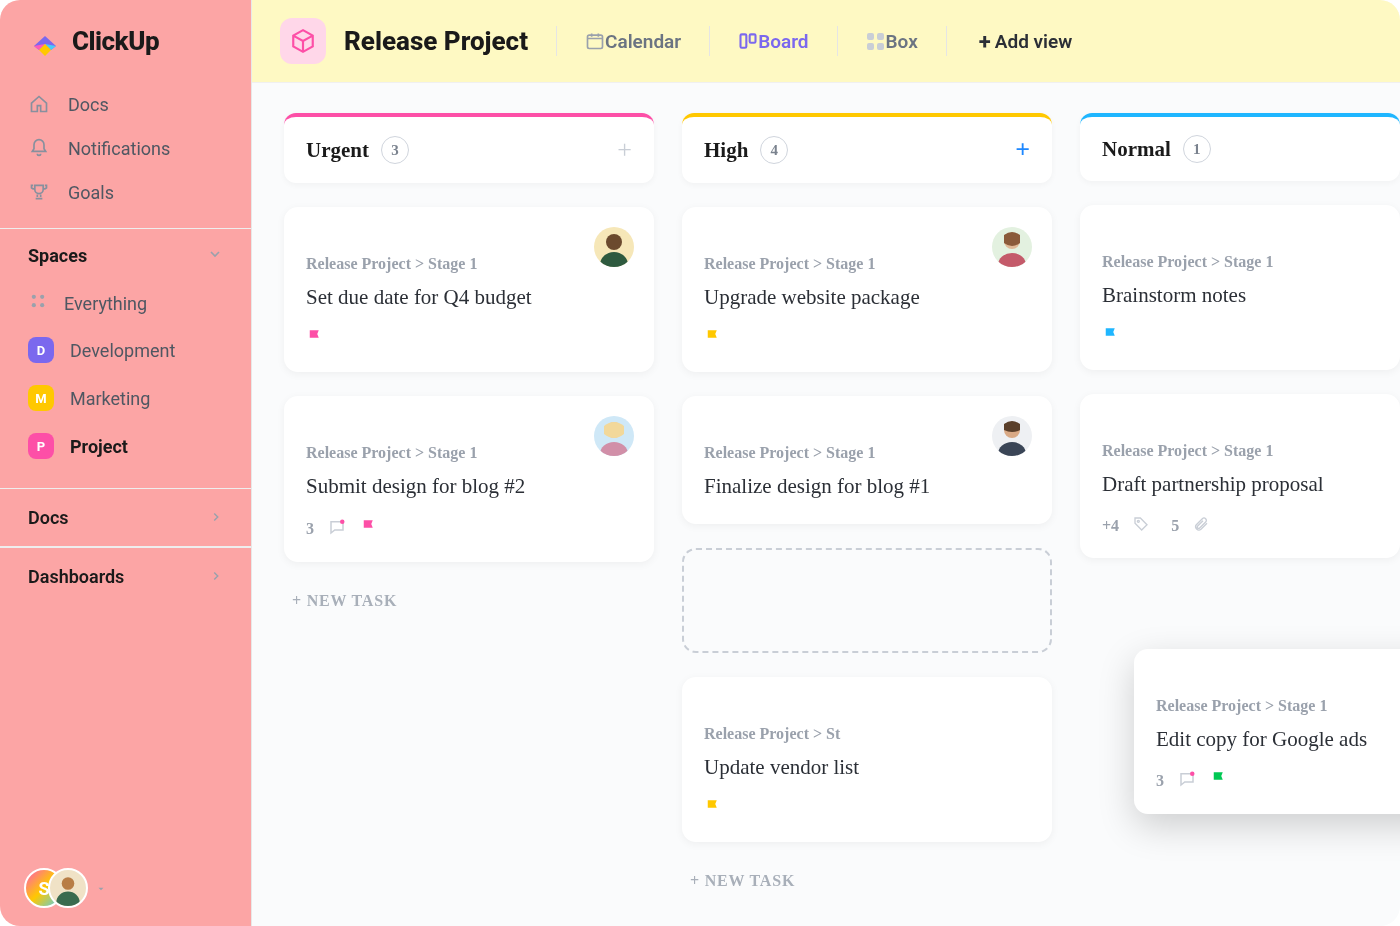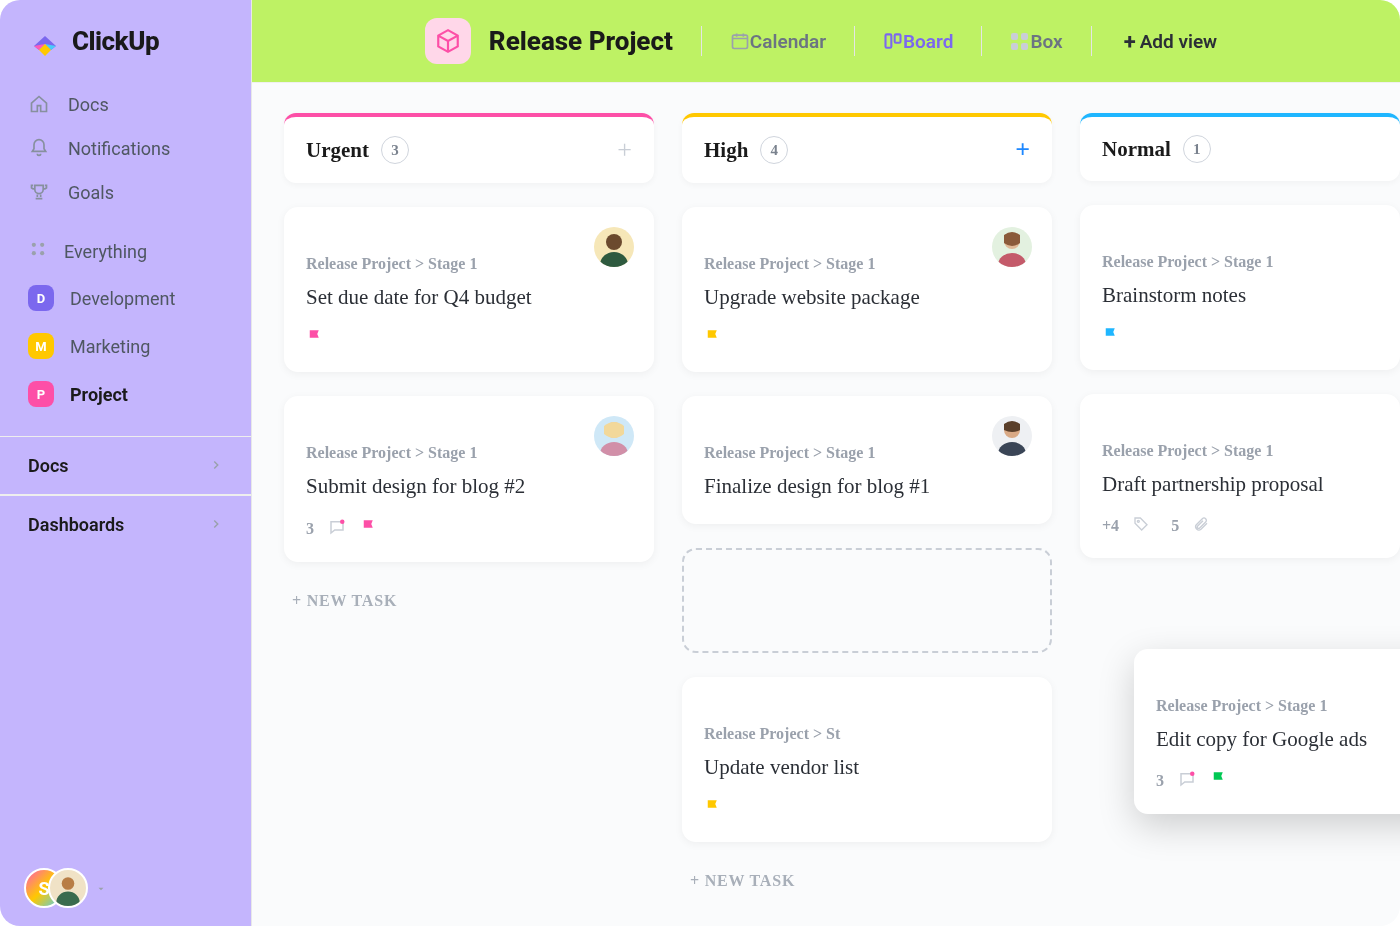--- a/index.html
+++ b/index.html
@@ -7,21 +7,21 @@
       font-family: -apple-system, BlinkMacSystemFont, 'Segoe UI', Roboto, sans-serif;
       background: #fff;
       width: 1400px;
       height: 926px;
       overflow: hidden;
       border-radius: 20px;
     }
     .layout { display: flex; height: 100%; }
     .sidebar {
       width: 272px;
-      background: #c4b5fd;
+      background: #fca5a5;
       border-right: 1px solid #e8e8e8;
       display: flex;
       flex-direction: column;
     }
     .logo-row {
       padding: 24px 28px 22px;
       display: flex;
       align-items: center;
       gap: 10px;
     }
@@ -71,24 +71,23 @@
     .avatar-stack { position:relative; width:56px; height:40px; }
     .avatar-circle {
       width:40px; height:40px; border-radius:50%;
       display:flex; align-items:center; justify-content:center;
       font-weight:700; color:#fff; font-size:18px; position:absolute;
       border:2px solid #fff;
     }
 
     .main { flex:1; background:#fafbfc; display:flex; flex-direction:column; }
     .topbar {
-      background:#bef264; padding: 18px 28px;
+      background:#fef9c3; padding: 18px 28px;
       display:flex; align-items:center; gap:18px;
       border-bottom:1px solid #f0f0f0;
-      justify-content:center;
     }
     .ws-badge {
       width:46px; height:46px; border-radius:12px; background:#ffd7e9;
       display:flex; align-items:center; justify-content:center;
     }
     .ws-title { font-size:26px; font-weight:800; color:#1a1a1a; margin-right:10px; }
     .vdiv { width:1px; height:30px; background:#e5e5e5; }
     .view-tab {
       display:flex; align-items:center; padding:6px 10px;
       color:#6b7482; font-size:19px; font-weight:600; cursor:pointer;
@@ -182,20 +181,28 @@
       <div class="nav-item">
         <span class="icn">
           <svg width="20" height="20" viewBox="0 0 24 24" fill="none" stroke="currentColor" stroke-width="2">
               <path d="M7 4h10v5a5 5 0 01-10 0V4zM5 4H3v3a4 4 0 004 1M19 4h2v3a4 4 0 01-4 1M10 15v3M14 15v3M8 20h8"></path>
             </svg>
         </span>
         <span>Goals</span>
       </div>
     </div>
 
+    <div class="section-hdr">
+      <span>Spaces</span>
+      <span class="chevron">
+        <svg width="16" height="16" viewBox="0 0 24 24" fill="none" stroke="currentColor" stroke-width="2.5">
+            <path d="M6 9l6 6 6-6"></path>
+          </svg>
+      </span>
+    </div>
 
     <div class="spaces-list">
       <div class="space-item">
         <span class="icn" style="color:#9aa1ac">
           <svg width="20" height="20" viewBox="0 0 24 24" fill="currentColor">
               <circle cx="7" cy="7" r="2.5"></circle>
               <circle cx="17" cy="7" r="2.5"></circle>
               <circle cx="7" cy="17" r="2.5"></circle>
               <circle cx="17" cy="17" r="2.5"></circle>
             </svg>

